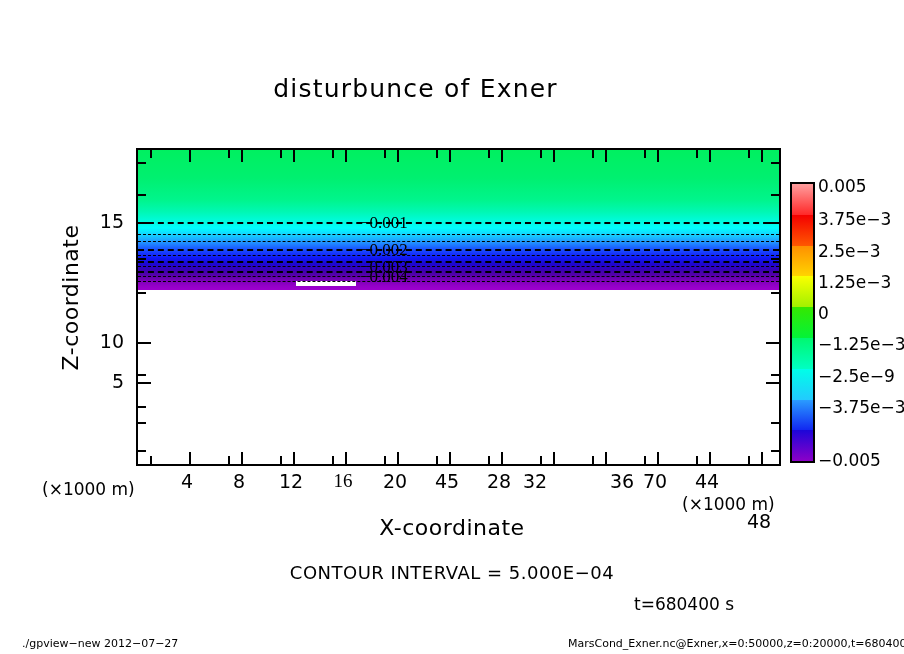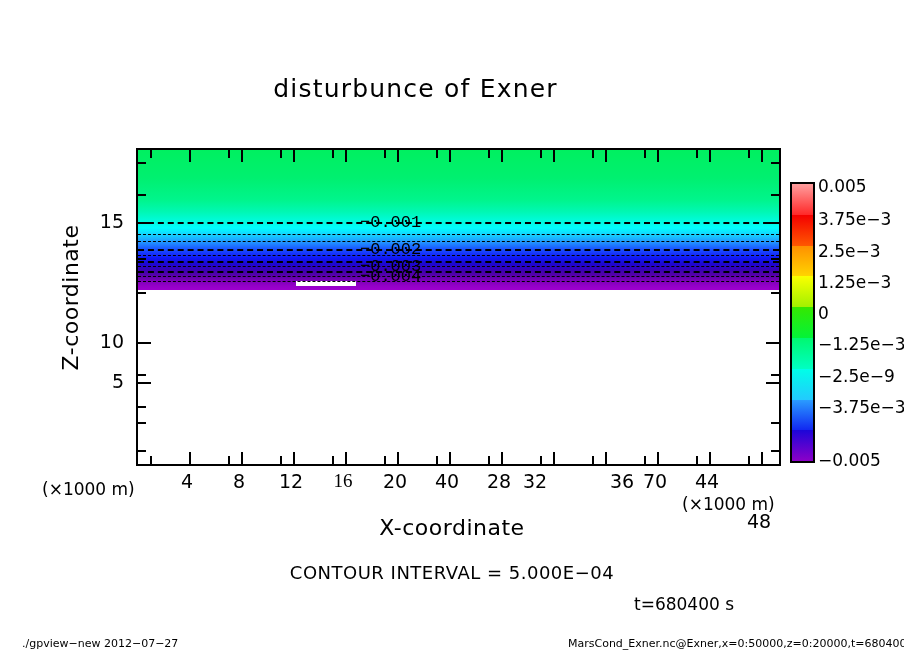--- a/index.html
+++ b/index.html
@@ -68,21 +68,21 @@
     height: 0;
     border-top: 2px dashed #000;
   }
   .contour-line.thin { border-top-width: 1px; }
 
   .contour-label {
     font-size: 17px;
     color: #000;
     background: transparent;
     white-space: nowrap;
-    font-family: Liberation Mono, monospace;
+    font-family: Liberation Serif, serif;
   }
 
   
   #fill-notch {
     background: #ffffff;
   }
 
   
   .tick-x {
     width: 0; height: 8px;
@@ -292,21 +292,21 @@
   <div class="abs tick-y-right major" style="top:232px;"></div>
   <div class="abs tick-y-right" style="top:272px;"></div>
   <div class="abs tick-y-right" style="top:300px;"></div>
 </div>
 
 <div class="abs xlabel" style="left:157px;">4</div>
 <div class="abs xlabel" style="left:209px;">8</div>
 <div class="abs xlabel" style="left:261px;">12</div>
 <div class="abs xlabel" style="left:313px;font-family:Liberation Serif, serif;">16</div>
 <div class="abs xlabel" style="left:365px;">20</div>
-<div class="abs xlabel" style="left:417px;">40</div>
+<div class="abs xlabel" style="left:417px;">45</div>
 <div class="abs xlabel" style="left:469px;">28</div>
 <div class="abs xlabel" style="left:505px;">32</div>
 <div class="abs xlabel" style="left:592px;">36</div>
 <div class="abs xlabel" style="left:625px;">70</div>
 <div class="abs xlabel" style="left:677px;">44</div>
 <div class="abs xlabel" style="left:729px;margin-top:40px;">48</div>
 
 <div class="abs ylabel" style="left:78px; top:210px;">15</div>
 <div class="abs ylabel" style="left:78px; top:330px;">10</div>
 <div class="abs ylabel" style="left:78px; top:370px;">5</div>

